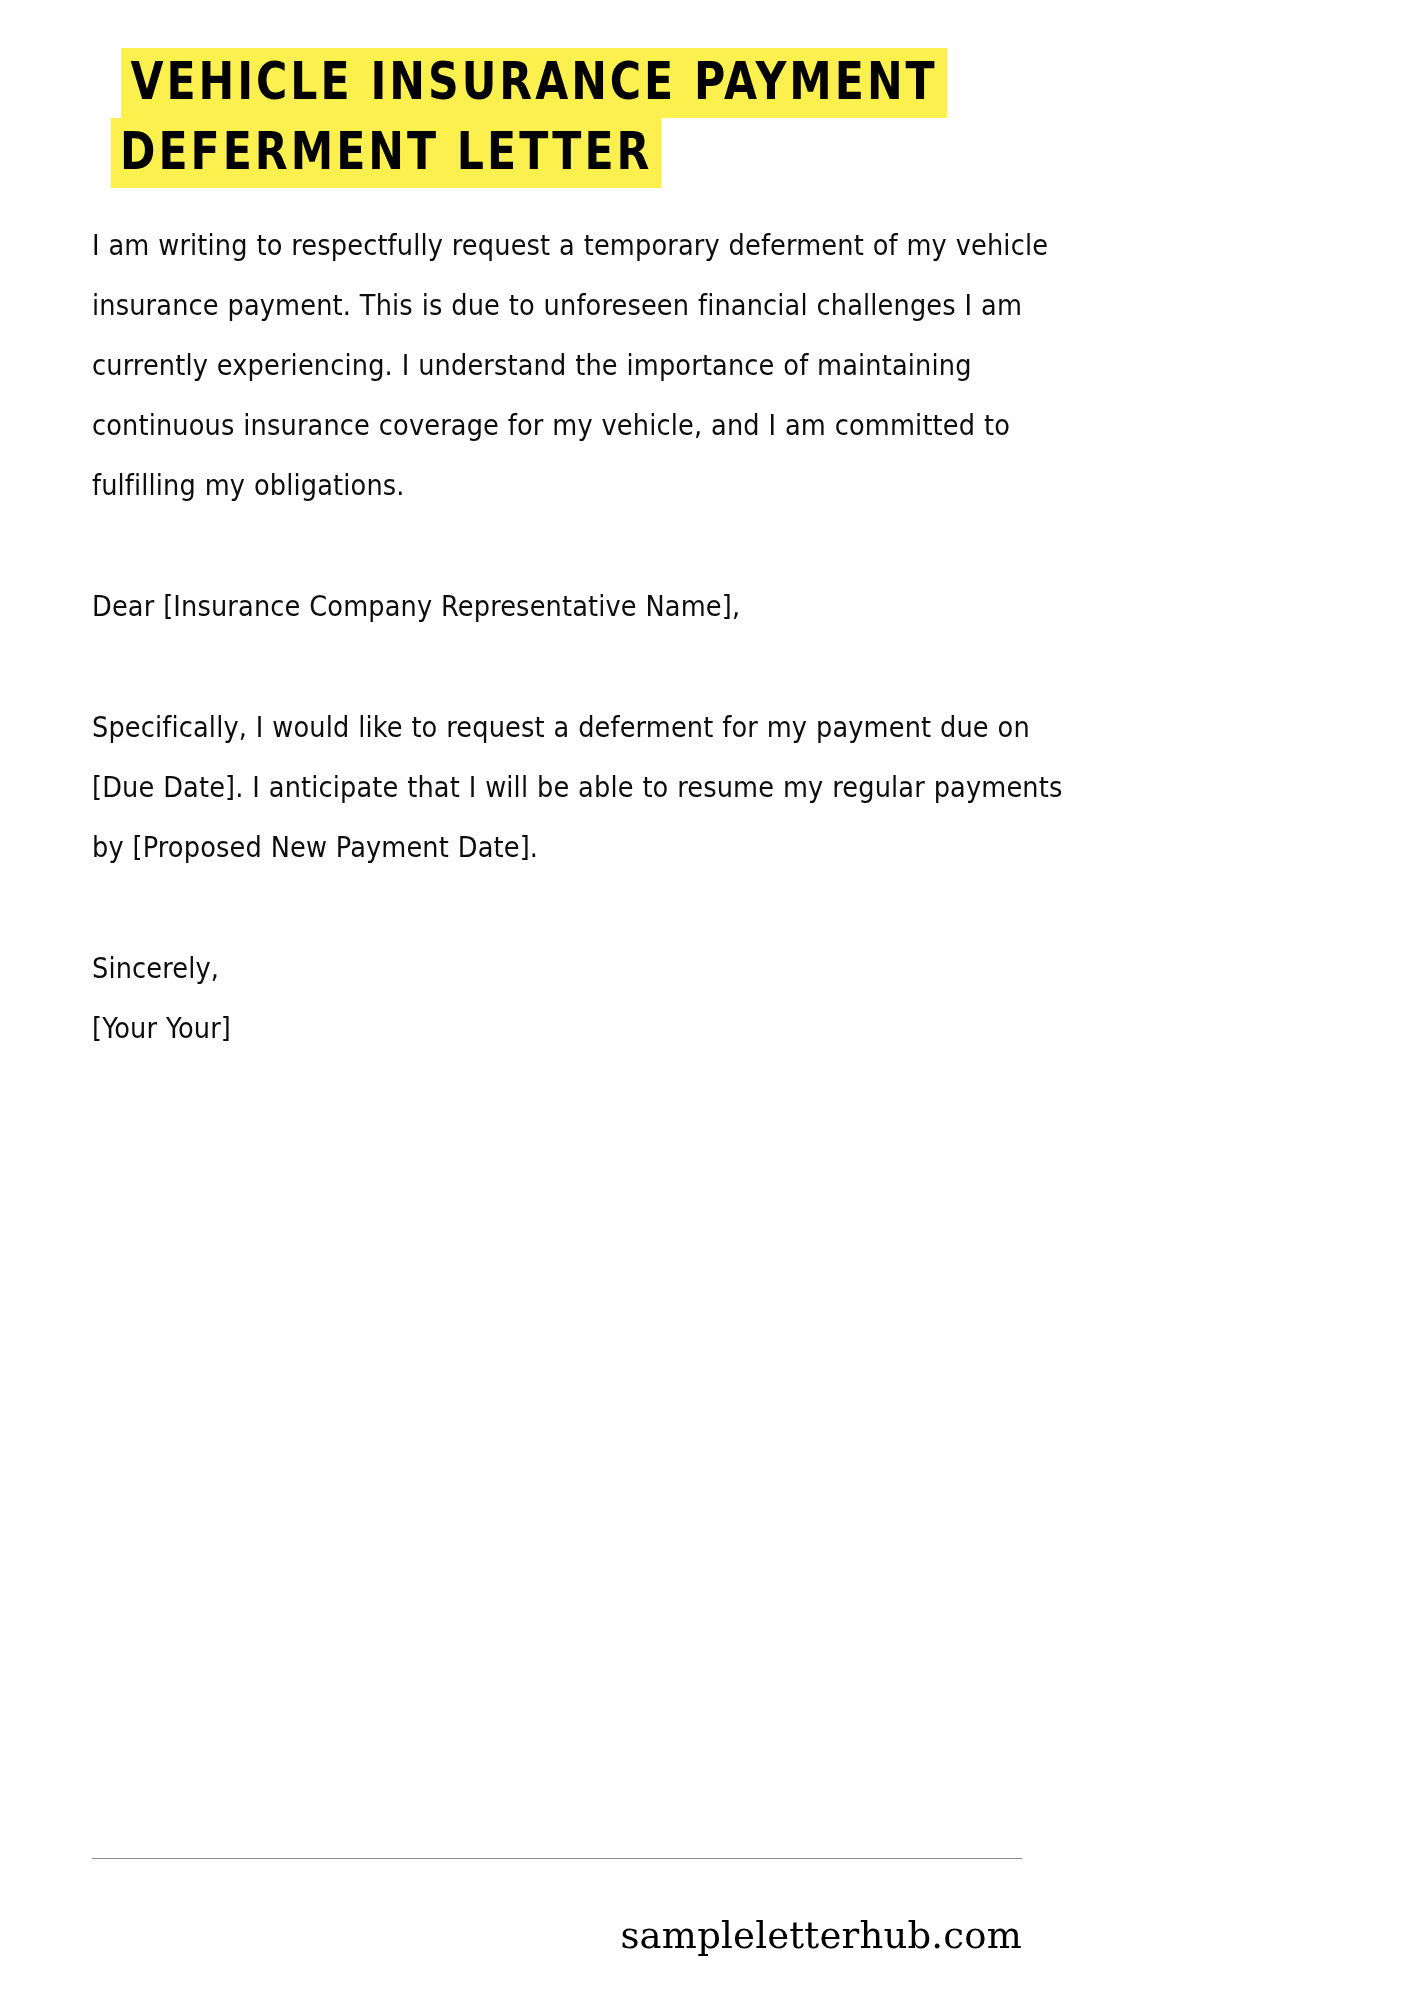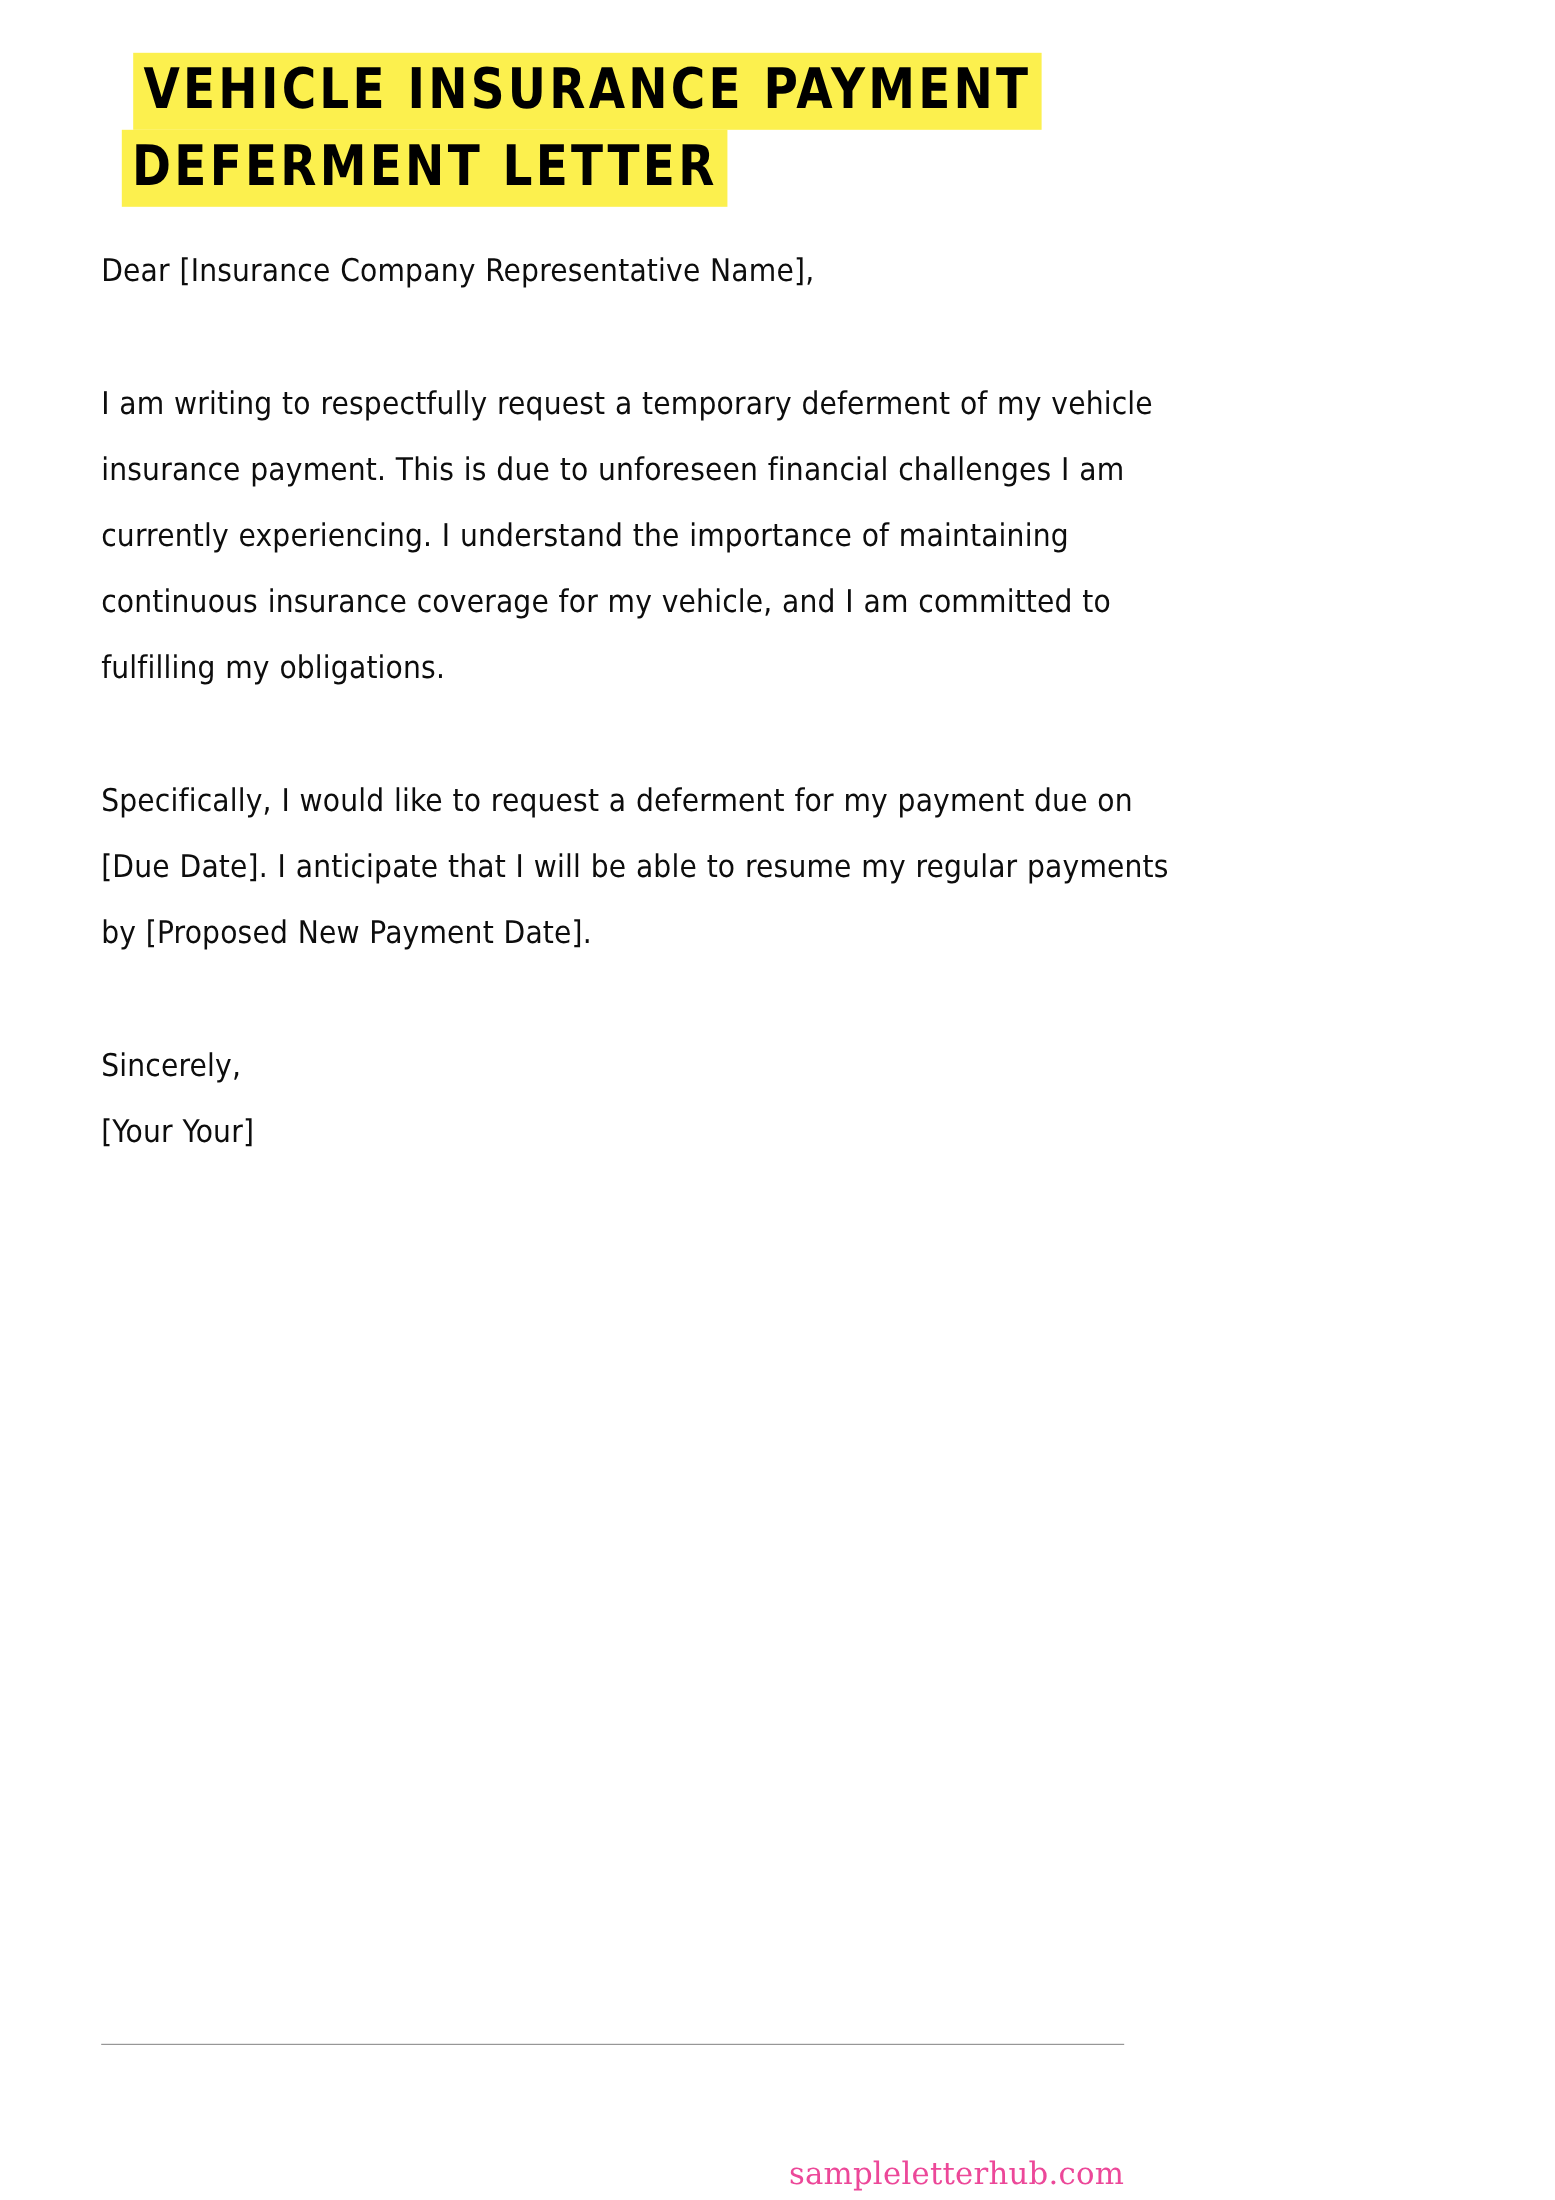--- a/index.html
+++ b/index.html
@@ -68,45 +68,45 @@
     position:absolute;
     left:92px;
     top:1858px;
     width:930px;
     height:1px;
     background:#8c8c8c;
   }
   .footer {
     position:absolute;
     left:92px;
-    top:1954px;
+    top:1914px;
     width:930px;
     text-align:right;
     font-family:"DejaVu Serif","Liberation Serif", serif;
-    font-size:28px;
+    font-size:37px;
     line-height:44px;
-    color:#ec4899;
+    color:#000000;
     letter-spacing:0.2px;
   }
 </style>
 </head>
 <body>
 
 <div class="page">
 
   <div class="title-block">
     <div class="title-line">VEHICLE INSURANCE PAYMENT</div>
     <div class="title-line">DEFERMENT LETTER</div>
   </div>
 
   <div class="body-wrap">
 
+    <div class="para gap">I am writing to respectfully request a temporary deferment of my vehicle insurance payment. This is due to unforeseen financial challenges I am currently experiencing. I understand the importance of maintaining continuous insurance coverage for my vehicle, and I am committed to fulfilling my obligations.</div>
+
     <div class="para salutation">Dear [Insurance Company Representative Name],</div>
-
-    <div class="para gap">I am writing to respectfully request a temporary deferment of my vehicle insurance payment. This is due to unforeseen financial challenges I am currently experiencing. I understand the importance of maintaining continuous insurance coverage for my vehicle, and I am committed to fulfilling my obligations.</div>
 
 
     <div class="para gap">Specifically, I would like to request a deferment for my payment due on [Due Date]. I anticipate that I will be able to resume my regular payments by [Proposed New Payment Date].</div>
 
     <div class="para sig-line">Sincerely,</div>
 
     <div class="para sig-line">[Your Your]</div>
 
   </div>
 

